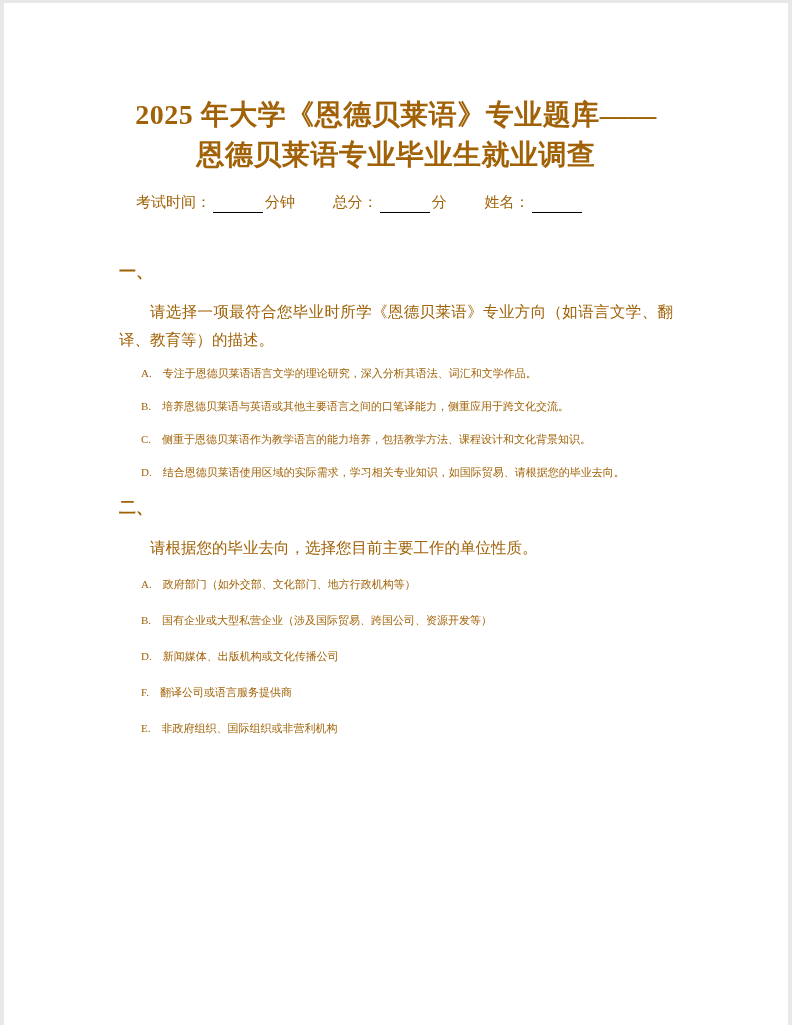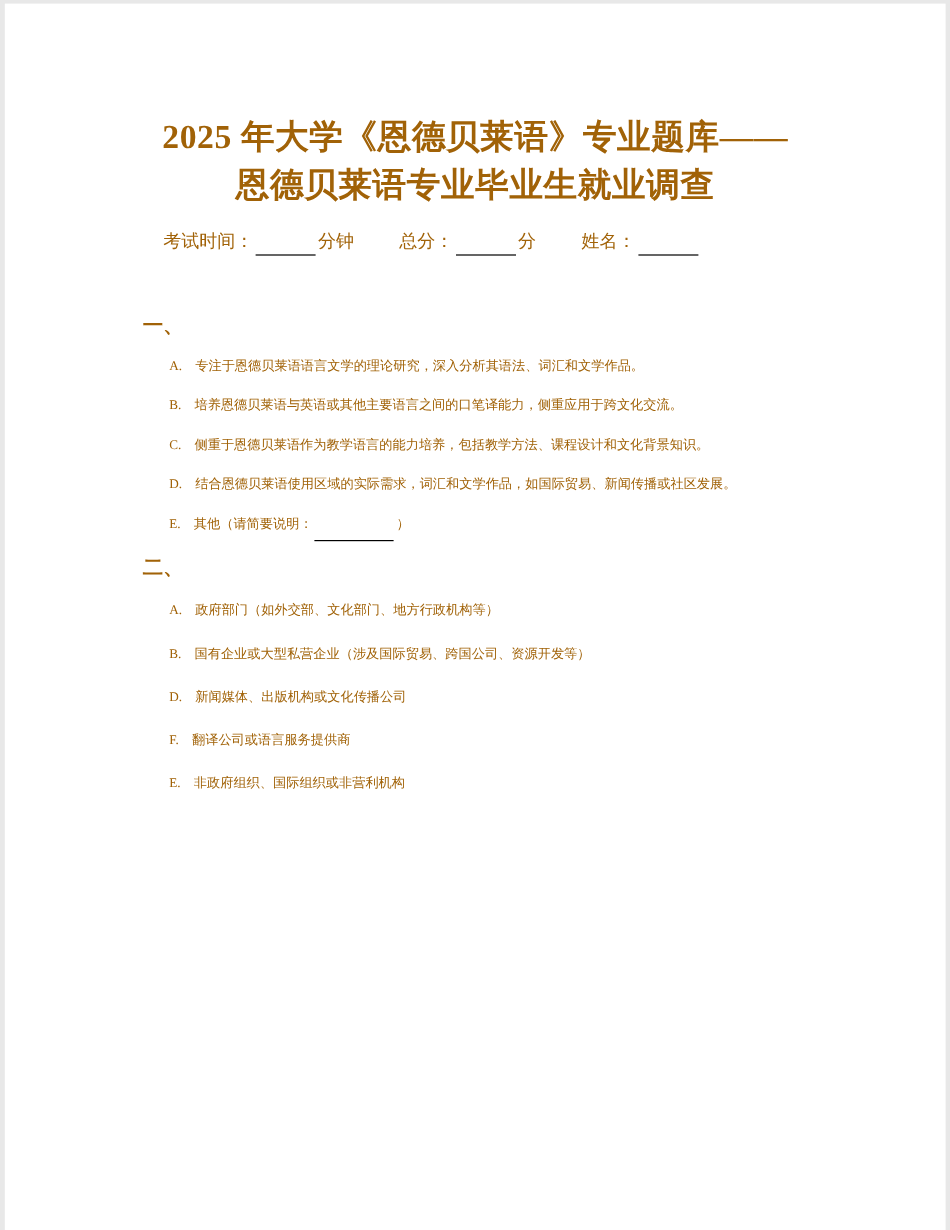--- a/index.html
+++ b/index.html
@@ -75,30 +75,31 @@
     </h1>
 
     <div class="exam-line">
       <span class="exam-group"><span>考试时间：</span><span class="blank"></span><span>分钟</span></span>
       <span class="exam-group"><span>总分：</span><span class="blank"></span><span>分</span></span>
       <span class="exam-group"><span>姓名：</span><span class="blank"></span></span>
     </div>
 
     <div class="sec1">
       <div class="sec-head">一、</div>
+      <p class="para">请选择一项最符合您毕业时所学《恩德贝莱语》专业方向（如语言文学、翻译、教育等）的描述。</p>
 
       <p class="option"><span class="opt-label">A.</span><span>专注于恩德贝莱语语言文学的理论研究，深入分析其语法、词汇和文学作品。</span></p>
       <p class="option"><span class="opt-label">B.</span><span>培养恩德贝莱语与英语或其他主要语言之间的口笔译能力，侧重应用于跨文化交流。</span></p>
       <p class="option"><span class="opt-label">C.</span><span>侧重于恩德贝莱语作为教学语言的能力培养，包括教学方法、课程设计和文化背景知识。</span></p>
-      <p class="option"><span class="opt-label">D.</span><span>结合恩德贝莱语使用区域的实际需求，词汇和文学作品，如国际贸易、新闻传播或社区发展。</span></p>
-      <p class="option"><span class="opt-label">E.</span><span>其他（请简要说明：</span><span class="blank wide"></span><span>）</span></p>
+      <p class="option"><span class="opt-label">D.</span><span>结合恩德贝莱语使用区域的实际需求，学习相关专业知识，如国际贸易、请根据您的毕业去向。</span></p>
     </div>
 
     <div class="sec2">
       <div class="sec-head tight">二、</div>
+      <p class="para">请根据您的毕业去向，选择您目前主要工作的单位性质。</p>
 
       <p class="option"><span class="opt-label">A.</span><span>政府部门（如外交部、文化部门、地方行政机构等）</span></p>
       <p class="option"><span class="opt-label">B.</span><span>国有企业或大型私营企业（涉及国际贸易、跨国公司、资源开发等）</span></p>
       <p class="option"><span class="opt-label">D.</span><span>新闻媒体、出版机构或文化传播公司</span></p>
       <p class="option"><span class="opt-label">F.</span><span>翻译公司或语言服务提供商</span></p>
       <p class="option"><span class="opt-label">E.</span><span>非政府组织、国际组织或非营利机构</span></p>
     </div>
 
   </div>
 </div>

